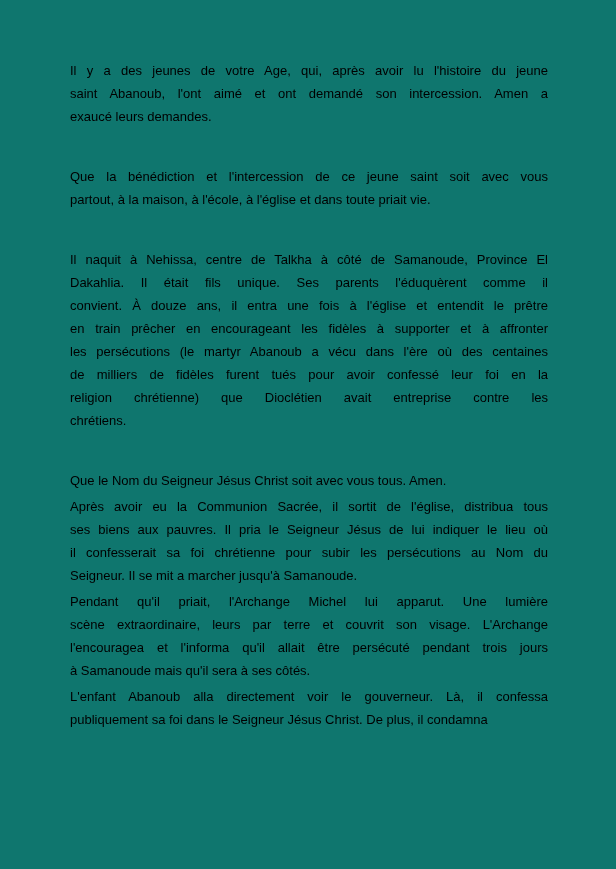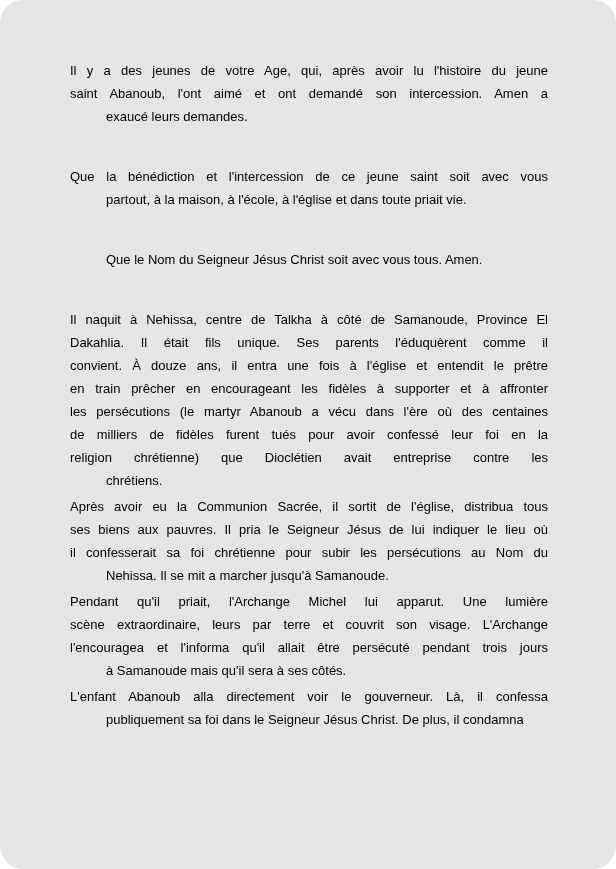--- a/index.html
+++ b/index.html
@@ -4,78 +4,76 @@
 <style>
   html, body {
     margin: 0;
     padding: 0;
     background: #ffffff;
   }
   .page {
     position: relative;
     width: 616px;
     height: 869px;
-    background: #e5e5e5;
+    background: #0f766e;
     overflow: hidden;
-    border-radius: 23px;
   }
   .content {
     padding: 59px 68px 0 70px;
   }
   .para {
     margin: 0;
   }
   .para.sp-large { margin-top: 37px; }
   .para.sp-normal { margin-top: 3px; }
   .line {
     font-family: "Liberation Sans", sans-serif;
     font-size: 13px;
     line-height: 23px;
     color: #000000;
     text-align: justify;
     text-align-last: justify;
     white-space: normal;
   }
   .line.last {
     text-align-last: left;
-    margin-left: 36px;
   }
 </style>
 </head>
 <body>
 
 <div class="page">
   <div class="content">
       <div class="para sp-none">
         <div class="line">Il y a des jeunes de votre Age, qui, après avoir lu l'histoire du jeune</div>
         <div class="line">saint Abanoub, l'ont aimé et ont demandé son intercession. Amen a</div>
         <div class="line last">exaucé leurs demandes.</div>
       </div>
       <div class="para sp-large">
         <div class="line">Que la bénédiction et l'intercession de ce jeune saint soit avec vous</div>
         <div class="line last">partout, à la maison, à l'école, à l'église et dans toute priait vie.</div>
       </div>
       <div class="para sp-large">
-        <div class="line last">Que le Nom du Seigneur Jésus Christ soit avec vous tous. Amen.</div>
-      </div>
-      <div class="para sp-large">
         <div class="line">Il naquit à Nehissa, centre de Talkha à côté de Samanoude, Province El</div>
         <div class="line">Dakahlia. Il était fils unique. Ses parents l'éduquèrent comme il</div>
         <div class="line">convient. À douze ans, il entra une fois à l'église et entendit le prêtre</div>
         <div class="line">en train prêcher en encourageant les fidèles à supporter et à affronter</div>
         <div class="line">les persécutions (le martyr Abanoub a vécu dans l'ère où des centaines</div>
         <div class="line">de milliers de fidèles furent tués pour avoir confessé leur foi en la</div>
         <div class="line">religion chrétienne) que Dioclétien avait entreprise contre les</div>
         <div class="line last">chrétiens.</div>
       </div>
+      <div class="para sp-large">
+        <div class="line last">Que le Nom du Seigneur Jésus Christ soit avec vous tous. Amen.</div>
+      </div>
       <div class="para sp-normal">
         <div class="line">Après avoir eu la Communion Sacrée, il sortit de l'église, distribua tous</div>
         <div class="line">ses biens aux pauvres. Il pria le Seigneur Jésus de lui indiquer le lieu où</div>
         <div class="line">il confesserait sa foi chrétienne pour subir les persécutions au Nom du</div>
-        <div class="line last">Nehissa. Il se mit a marcher jusqu'à Samanoude.</div>
+        <div class="line last">Seigneur. Il se mit a marcher jusqu'à Samanoude.</div>
       </div>
       <div class="para sp-normal">
         <div class="line">Pendant qu'il priait, l'Archange Michel lui apparut. Une lumière</div>
         <div class="line">scène extraordinaire, leurs par terre et couvrit son visage. L'Archange</div>
         <div class="line">l'encouragea et l'informa qu'il allait être persécuté pendant trois jours</div>
         <div class="line last">à Samanoude mais qu'il sera à ses côtés.</div>
       </div>
       <div class="para sp-normal">
         <div class="line">L'enfant Abanoub alla directement voir le gouverneur. Là, il confessa</div>
         <div class="line last">publiquement sa foi dans le Seigneur Jésus Christ. De plus, il condamna</div>

